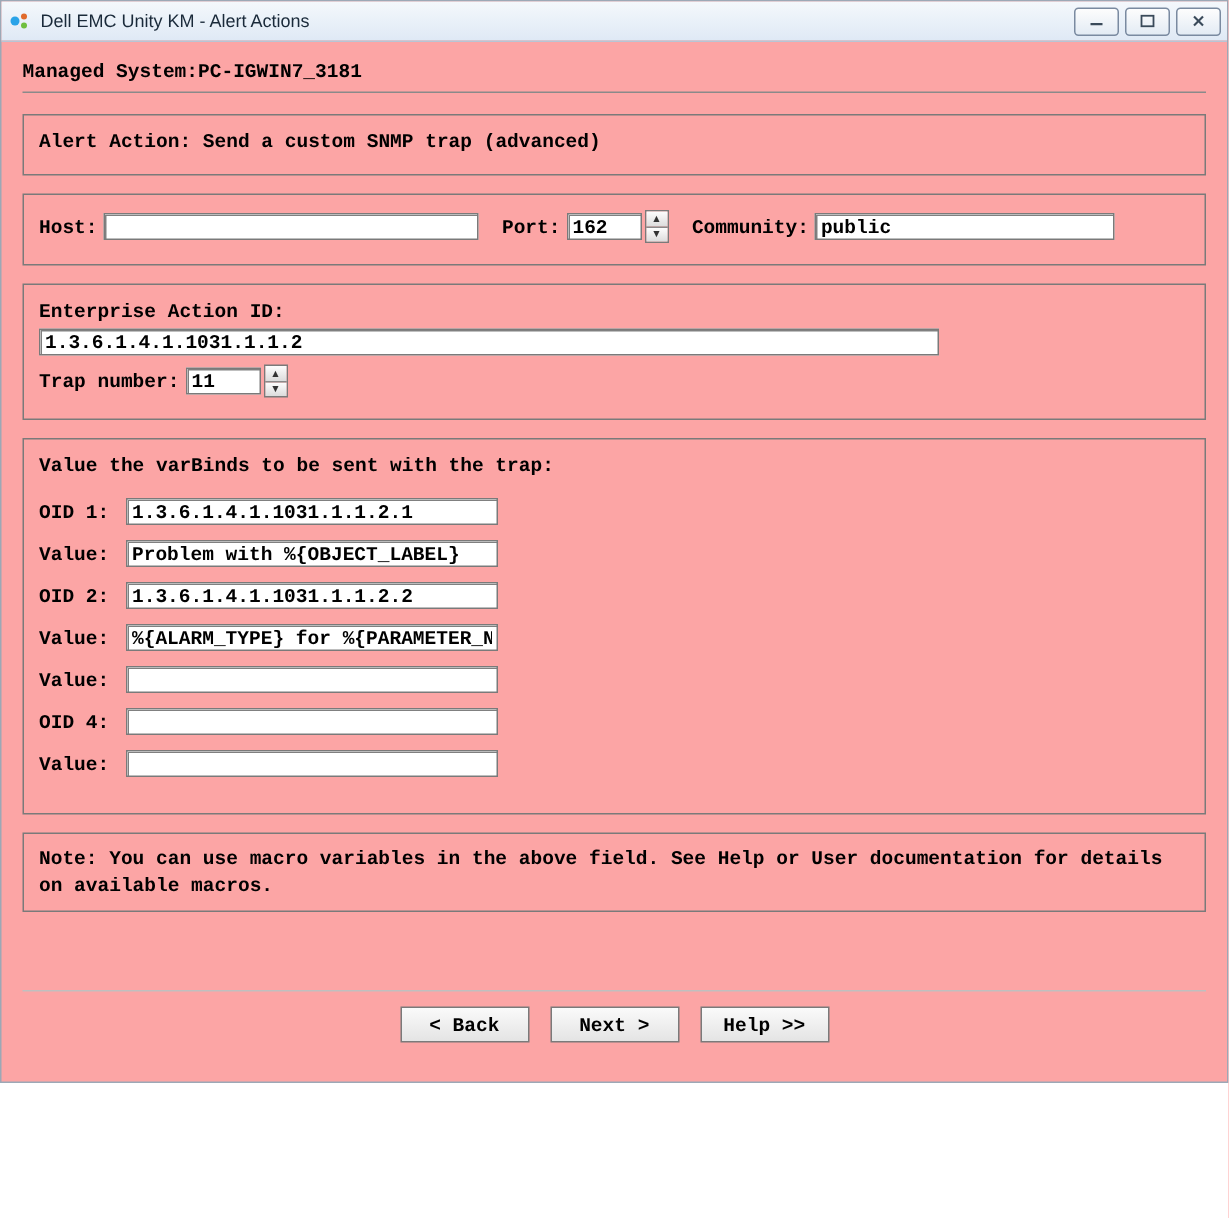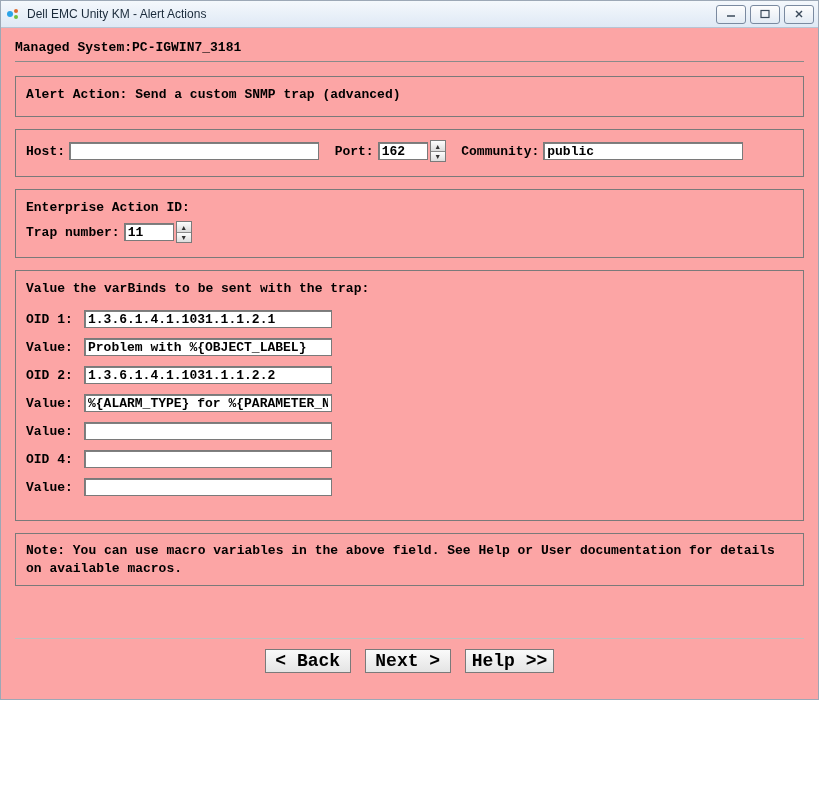--- a/index.html
+++ b/index.html
@@ -95,21 +95,21 @@
     display:flex;justify-content:center;gap:14px;
     font-family:"Segoe UI",Tahoma,sans-serif;
     font-weight:normal;
   }
   .btn{
     min-width:86px;height:24px;
     border:1px solid #7a7a7a;
     background:linear-gradient(#fafafa,#e4e4e4);
     font-family:"Courier New",monospace;
     font-weight:bold;
-    font-size:18px;
+    font-size:13px;
     cursor:pointer;
   }
   .note-panel{
     border:1px solid #7a7a7a;
     padding:8px 10px;
     margin-bottom:12px;
     line-height:1.35;
   }
   .big-gap{height:40px;}
 </style>
@@ -170,20 +170,21 @@
           <button>▼</button>
         </span>
         &nbsp;&nbsp;
         <label class="lbl">Community:</label>
         <input class="tf sunken" style="width: 200px;" value="public">
       </div>
     </div>
 
     <div class="panel">
       <div>Enterprise Action ID:</div>
+      <input class="tf sunken" style="width: 600px; margin-top: 4px;" value="1.3.6.1.4.1.1031.1.1.2">
       <div class="row field-group">
         <label class="lbl">Trap number:</label>
         <input class="tf sunken" style="width: 50px;" value="11">
         <span class="spinner">
           <button>▲</button>
           <button>▼</button>
         </span>
       </div>
     </div>
 

